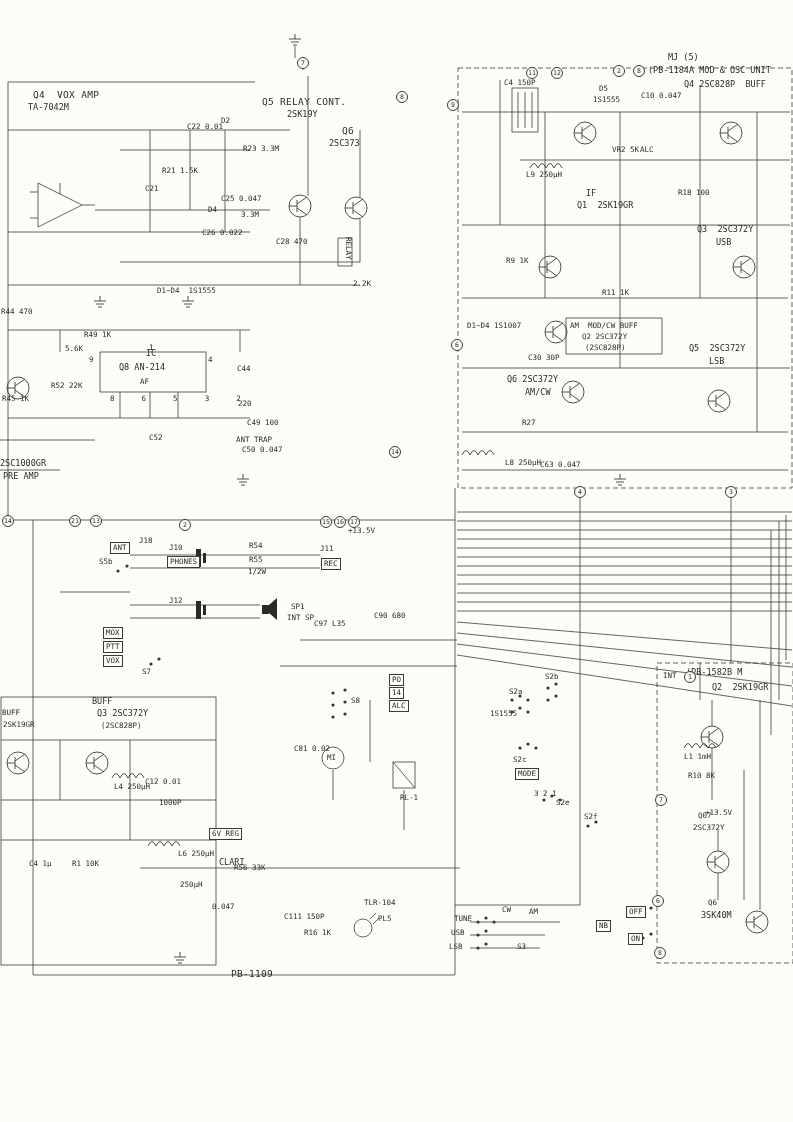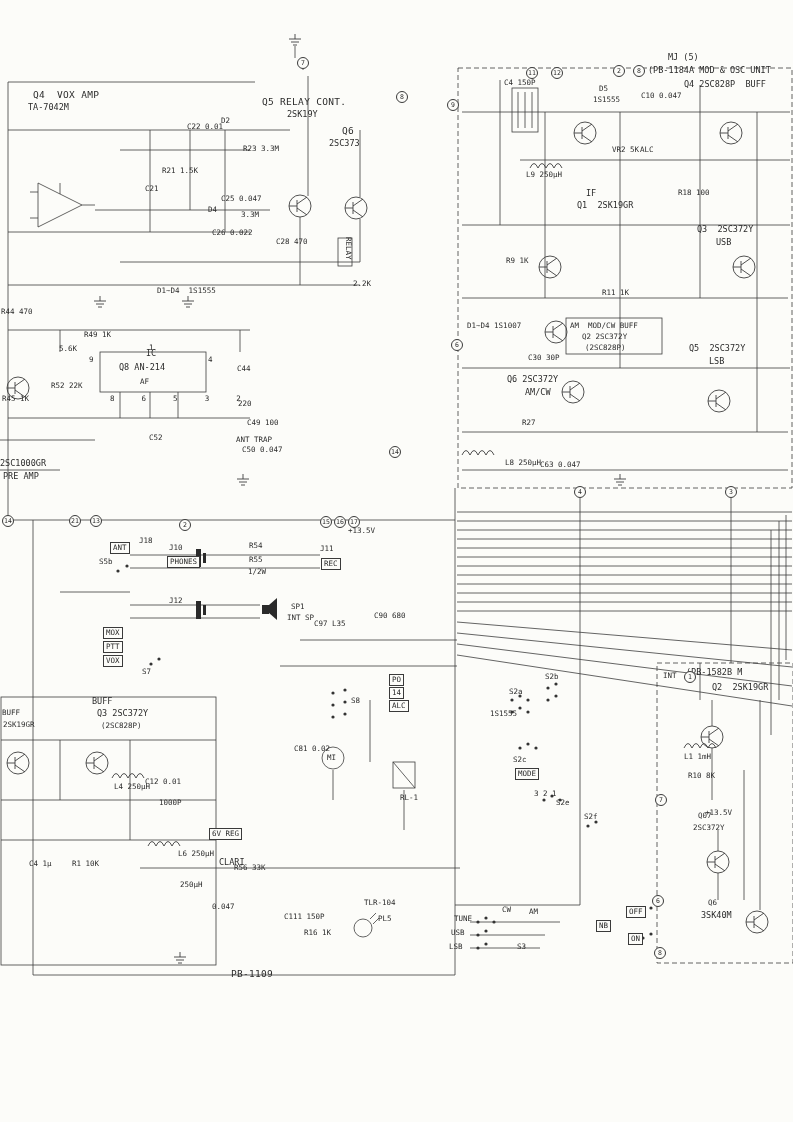--- a/index.html
+++ b/index.html
@@ -257,35 +257,35 @@
 <span class="lbl" style="left:110px;top:395px;letter-spacing:6px">8  6  5  3  2</span>
 
 <span class="lbl" style="left:187px;top:123px">C22 0.01</span>
 <span class="lbl" style="left:221px;top:117px">D2</span>
 <span class="lbl" style="left:162px;top:167px">R21 1.5K</span>
 <span class="lbl" style="left:145px;top:185px">C21</span>
 <span class="lbl" style="left:243px;top:145px">R23 3.3M</span>
 <span class="lbl" style="left:221px;top:195px">C25 0.047</span>
 <span class="lbl" style="left:208px;top:206px">D4</span>
 <span class="lbl" style="left:241px;top:211px">3.3M</span>
-<span class="lbl" style="left:212px;top:229px">C26 0.022</span>
+<span class="lbl" style="left:202px;top:229px">C26 0.022</span>
 <span class="lbl" style="left:276px;top:238px">C28 470</span>
 <span class="lbl vert" style="left:344px;top:237px">RELAY</span>
 <span class="lbl" style="left:353px;top:280px">2.2K</span>
 <span class="lbl" style="left:84px;top:331px">R49 1K</span>
 <span class="lbl" style="left:237px;top:365px">C44</span>
 <span class="lbl" style="left:238px;top:400px">220</span>
 <span class="lbl" style="left:247px;top:419px">C49 100</span>
 <span class="lbl" style="left:242px;top:446px">C50 0.047</span>
 <span class="lbl" style="left:236px;top:436px">ANT TRAP</span>
 <span class="lbl" style="left:149px;top:434px">C52</span>
 <span class="lbl" style="left:51px;top:382px">R52 22K</span>
 <span class="lbl" style="left:2px;top:395px">R45 1K</span>
 <span class="lbl" style="left:1px;top:308px">R44 470</span>
-<span class="lbl" style="left:59px;top:345px">5.6K</span>
+<span class="lbl" style="left:65px;top:345px">5.6K</span>
 <span class="lbl" style="left:249px;top:542px">R54</span>
 <span class="lbl" style="left:249px;top:556px">R55</span>
 <span class="lbl" style="left:248px;top:568px">1/2W</span>
 <span class="lbl" style="left:374px;top:612px">C90 680</span>
 <span class="lbl" style="left:332px;top:620px">L35</span>
 <span class="lbl" style="left:314px;top:620px">C97</span>
 <span class="lbl" style="left:72px;top:860px">R1 10K</span>
 <span class="lbl" style="left:29px;top:860px">C4 1μ</span>
 <span class="lbl" style="left:114px;top:783px">L4 250μH</span>
 <span class="lbl" style="left:145px;top:778px">C12 0.01</span>

